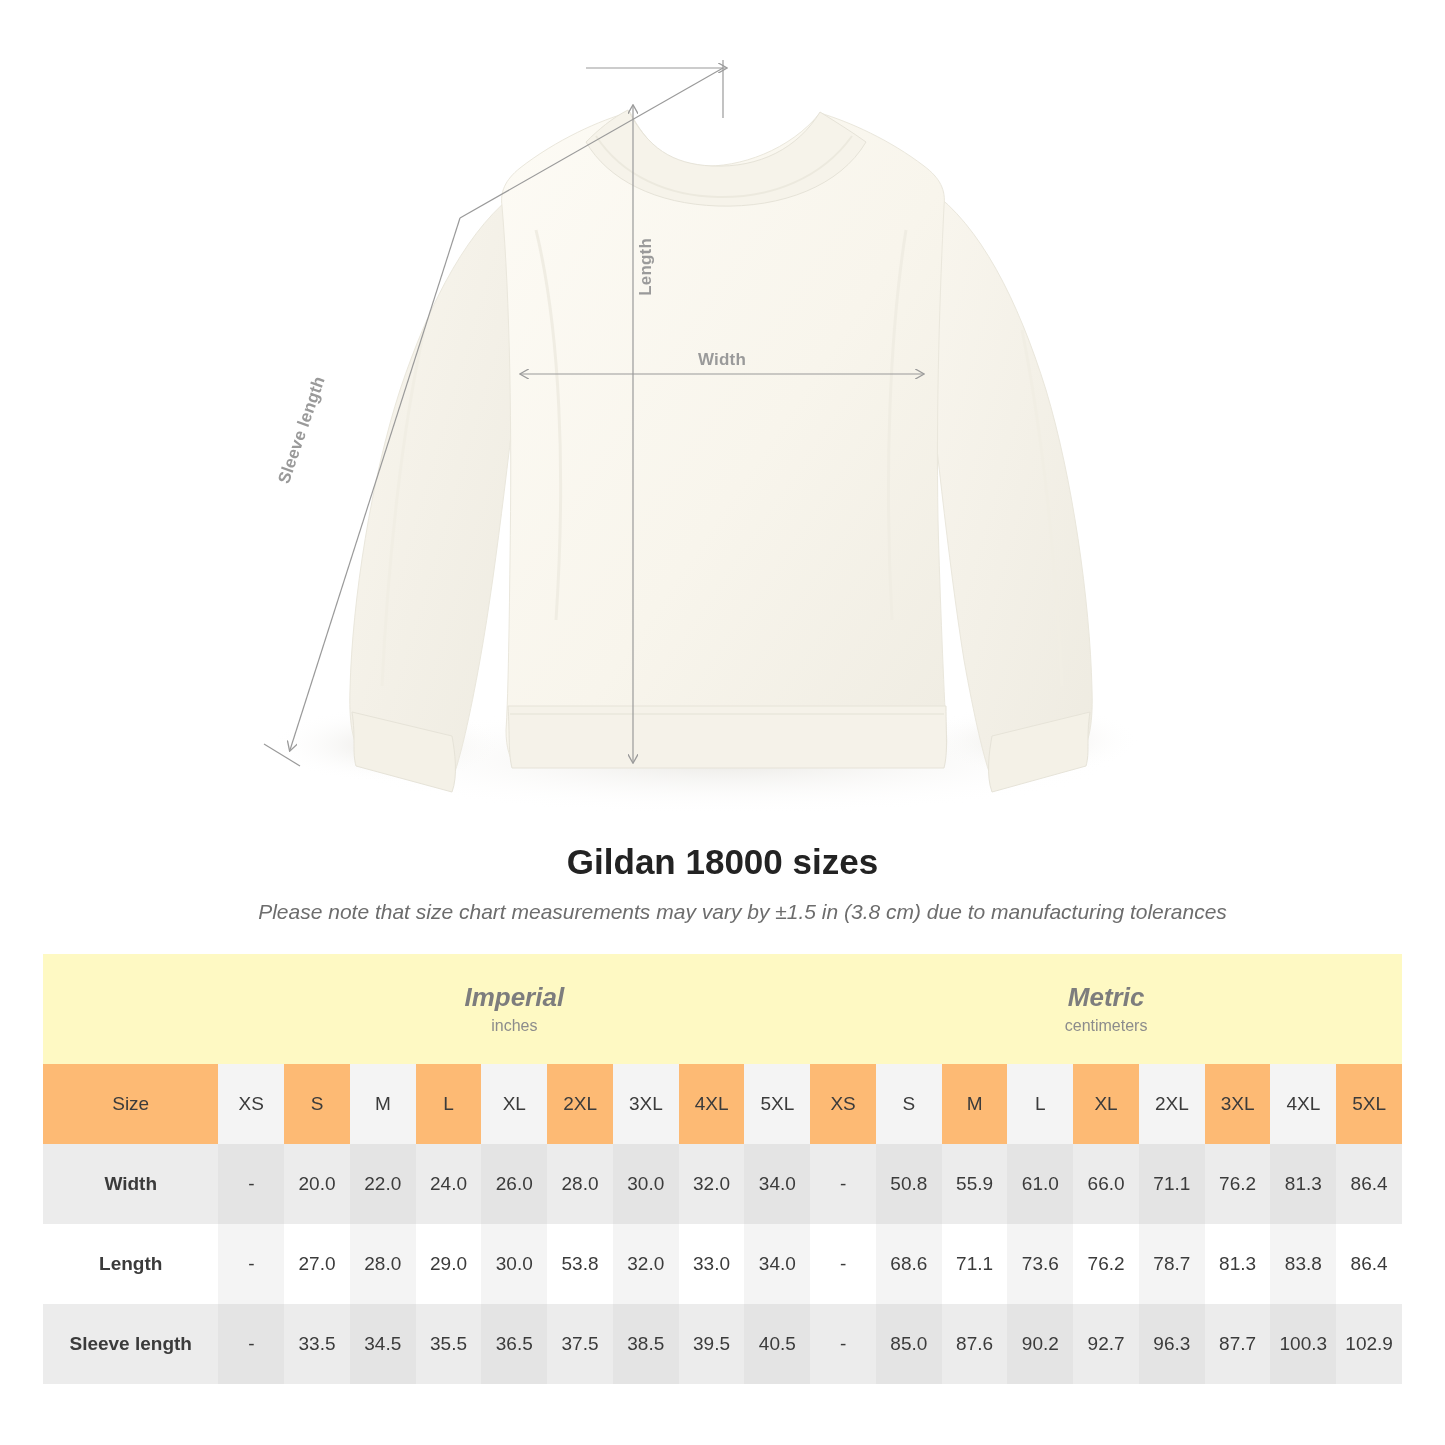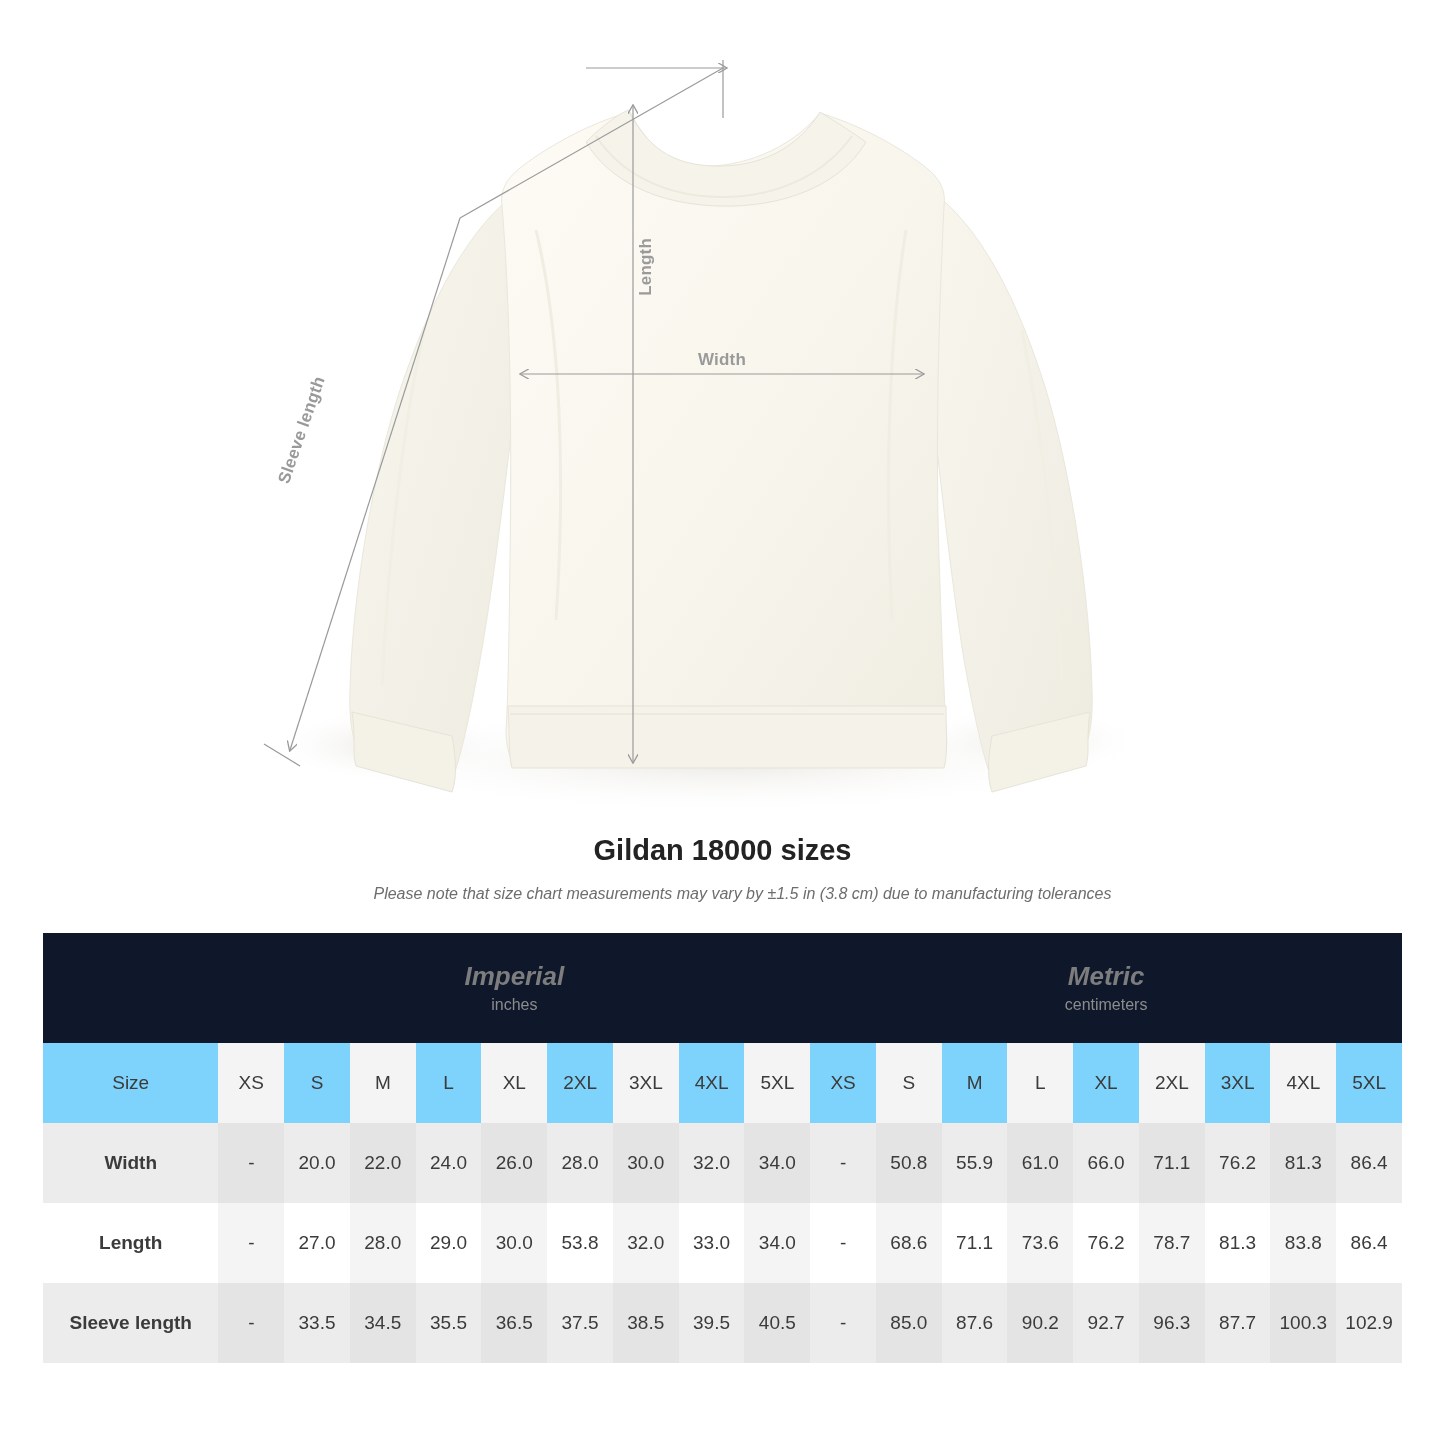--- a/index.html
+++ b/index.html
@@ -56,28 +56,28 @@
     left: 292px;
     top: 374px;
     writing-mode: vertical-rl;
     transform: rotate(180deg) rotate(19deg);
     transform-origin: center center;
   }
 
   
   .title {
     text-align: center;
-    font-size: 29px;
+    font-size: 35px;
     font-weight: bold;
     color: #232323;
-    margin-top: 4px;
+    margin-top: 12px;
   }
   .subtitle {
     text-align: center;
-    font-size: 16px;
+    font-size: 21px;
     font-style: italic;
     color: #6d6d6d;
     margin-top: 18px;
     padding-left: 40px;
   }
 
   
   .table-wrap {
     margin-top: 30px;
     padding: 0 43px;
@@ -88,21 +88,21 @@
     table-layout: fixed;
   }
   table.size-table td,
   table.size-table th {
     text-align: center;
     vertical-align: middle;
     font-weight: normal;
   }
 
   .unit-head td {
-    background: #0f172a;
+    background: #fef9c3;
     height: 110px;
     padding: 0;
   }
   .unit-name {
     font-size: 26px;
     font-style: italic;
     font-weight: bold;
     color: #7d7d7d;
     line-height: 1.15;
   }
@@ -110,21 +110,21 @@
     font-size: 16px;
     color: #8c8c8c;
     margin-top: 4px;
   }
 
   .col-head td {
     height: 78px;
     font-size: 19px;
     color: #3b3b3b;
     font-weight: bold;
-    background: #7dd3fc;
+    background: #fdba74;
   }
   .col-head td.rowlabel {
     font-size: 19px;
   }
   .col-head td.alt {
     background: #f4f4f4;
   }
 
   tr.data-row td {
     height: 78px;

